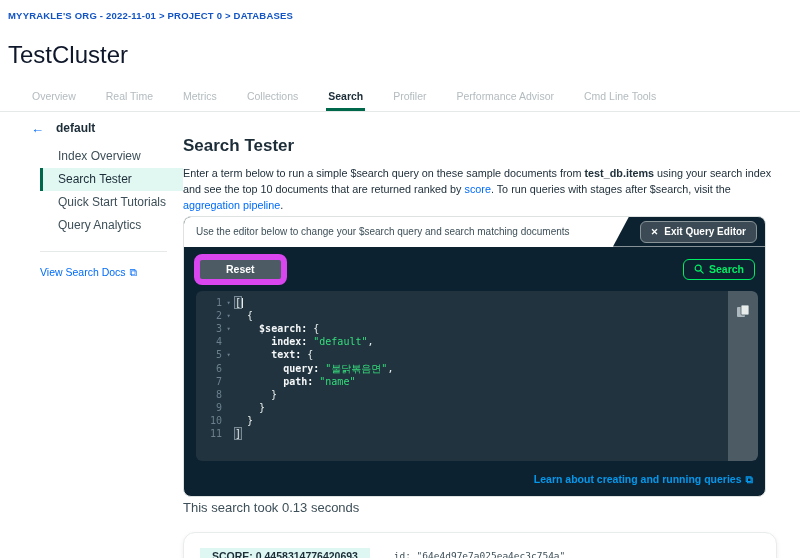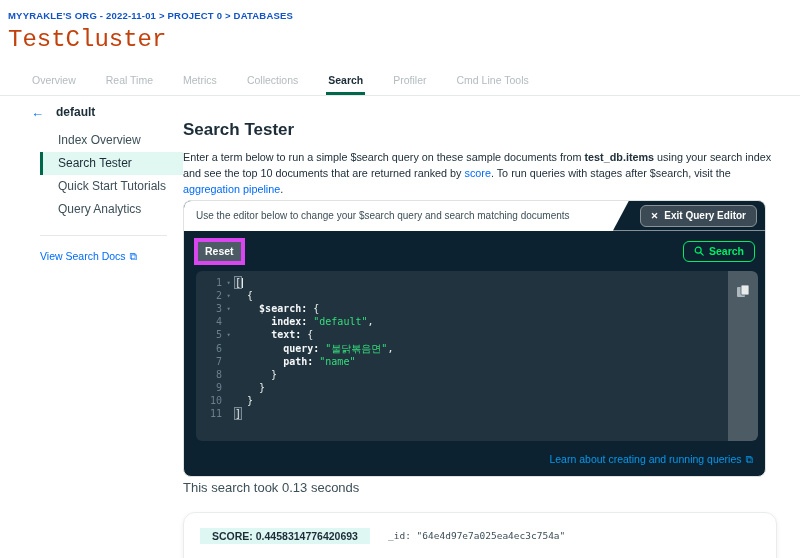--- a/index.html
+++ b/index.html
@@ -4,22 +4,22 @@
 <style>
   * { margin:0; padding:0; box-sizing:border-box; }
   html,body { width:800px; height:558px; background:#fff; overflow:hidden;
     font-family:"Liberation Sans", sans-serif; color:#21313C; }
 
   
   .header { padding:10px 0 0 8px; }
   .breadcrumb { font-size:9.5px; font-weight:bold; color:#1254C4; letter-spacing:.2px; }
   .breadcrumb .crumb { cursor:pointer; }
   .breadcrumb .sep { color:#1254C4; }
-  .page-title { font-family:Liberation Mono, monospace; font-weight:normal;
-    font-size:24px; color:#c2410c; margin-top:5px; }
+  .page-title { font-family:Liberation Sans, sans-serif; font-weight:normal;
+    font-size:24px; color:#0f172a; margin-top:20px; }
 
   
   .tabbar { display:flex; gap:26px; padding-left:30px; margin-top:13px;
     border-bottom:1px solid #E5E9E8; }
   .tab { font-size:10.5px; color:#B3BBBF; padding:8px 2px 9px; white-space:nowrap; cursor:pointer; }
   .tab.active { color:#1C2D38; font-weight:bold; box-shadow:inset 0 -3px 0 #00684A; }
 
   
   .content { display:flex; }
   .sidebar { width:183px; flex:none; padding-top:9px; }
@@ -47,22 +47,22 @@
   .panel-top { position:relative; height:30px; background:#fff; }
   .panel-msg { font-size:10px; color:#3D4F58; line-height:29px; padding-left:12px; }
   .panel-top-dark { position:absolute; top:0; right:0; width:152px; height:30px;
     background:#0D2230; clip-path:polygon(16px 0, 100% 0, 100% 100%, 0 100%); }
   .exit-btn { position:absolute; top:4px; right:8px; height:22px; display:flex;
     align-items:center; gap:6px; background:#3B4A54; border:1px solid #889397;
     border-radius:6px; color:#FFF; font-size:10px; font-weight:bold; padding:0 10px; cursor:pointer; }
   .exit-btn .x { font-size:9px; }
 
   .toolbar { display:flex; justify-content:space-between; align-items:center; padding:7px 10px 6px; }
-  .reset-btn { background:#4C5B64; border:4px solid #d946ef; color:#FFF; font-size:10.5px;
-    font-weight:bold; border-radius:0; padding:3px 7px 4px; cursor:pointer; }
+  .reset-btn { background:#4C5B64; border:6px solid #d946ef; color:#FFF; font-size:10.5px;
+    font-weight:bold; border-radius:8px; padding:3px 26px 4px; cursor:pointer; }
   .search-btn { background:transparent; border:1px solid #00ED64; color:#00ED64;
     font-size:10.5px; font-weight:bold; border-radius:6px; padding:3px 10px 4px;
     display:flex; gap:5px; align-items:center; cursor:pointer; }
 
   .editor { margin:0 7px 0 12px; background:#20333F; border-radius:6px; height:170px;
     position:relative; font-family:"DejaVu Sans Mono", monospace; font-size:10px;
     padding-top:5px; overflow:hidden; }
   .code-line { display:flex; height:13.2px; line-height:13.2px; }
   .gutter { width:26px; text-align:right; color:#6B7F8D; flex:none; }
   .caret { width:13px; color:#6B7F8D; text-align:center; flex:none; font-size:7px; line-height:14px; }
@@ -70,21 +70,21 @@
   .tok-key { font-weight:bold; color:#F5F7F8; }
   .tok-str { color:#35DE7B; }
   .tok-bracket-hl { outline:1px solid #7A8A94; background:rgba(255,255,255,.07); }
   .cursor-bar { display:inline-block; width:1px; background:#E8EDEB; height:10px;
     vertical-align:middle; margin-left:1px; }
   .scrollstrip { position:absolute; top:0; right:0; width:30px; height:100%;
     background:#4C5B64; border-radius:0 6px 6px 0; cursor:pointer; }
   .copy-btn { display:block; margin:12px auto 0; width:16px; height:16px; cursor:pointer; }
 
   .learn-row { text-align:right; padding:8px 12px 9px; }
-  .learn-link { color:#0498EC; font-size:10.5px; font-weight:normal; cursor:pointer;
+  .learn-link { color:#0498EC; font-size:10.5px; font-weight:bold; cursor:pointer;
     display:inline-flex; gap:4px; }
 
   .timing { font-size:13px; color:#3D4F58; margin-top:3px; }
 
   
   .card { margin-top:17px; width:594px; border:1px solid #E8EDEB; border-radius:12px;
     box-shadow:0 2px 5px rgba(0,0,0,.07); padding:15px 16px 14px; position:relative;
     min-height:88px; background:#fff; }
   .card-head { display:flex; align-items:center; gap:18px; }
   .score-badge { background:#DEF7F2; padding:2px 12px; font-size:10.5px; font-weight:bold;
@@ -99,20 +99,21 @@
   <div class="page-title">TestCluster</div>
 </div>
 
 <div class="tabbar">
     <div class="tab">Overview</div>
     <div class="tab">Real Time</div>
     <div class="tab">Metrics</div>
     <div class="tab">Collections</div>
     <div class="tab active">Search</div>
     <div class="tab">Profiler</div>
+    <div class="tab">Performance Advisor</div>
     <div class="tab">Cmd Line Tools</div>
   </div>
 
 <div class="content">
 
   <div class="sidebar">
     <div class="sidebar-head">
       <span class="back-arrow">←</span>
       <span class="index-name">default</span>
     </div>

